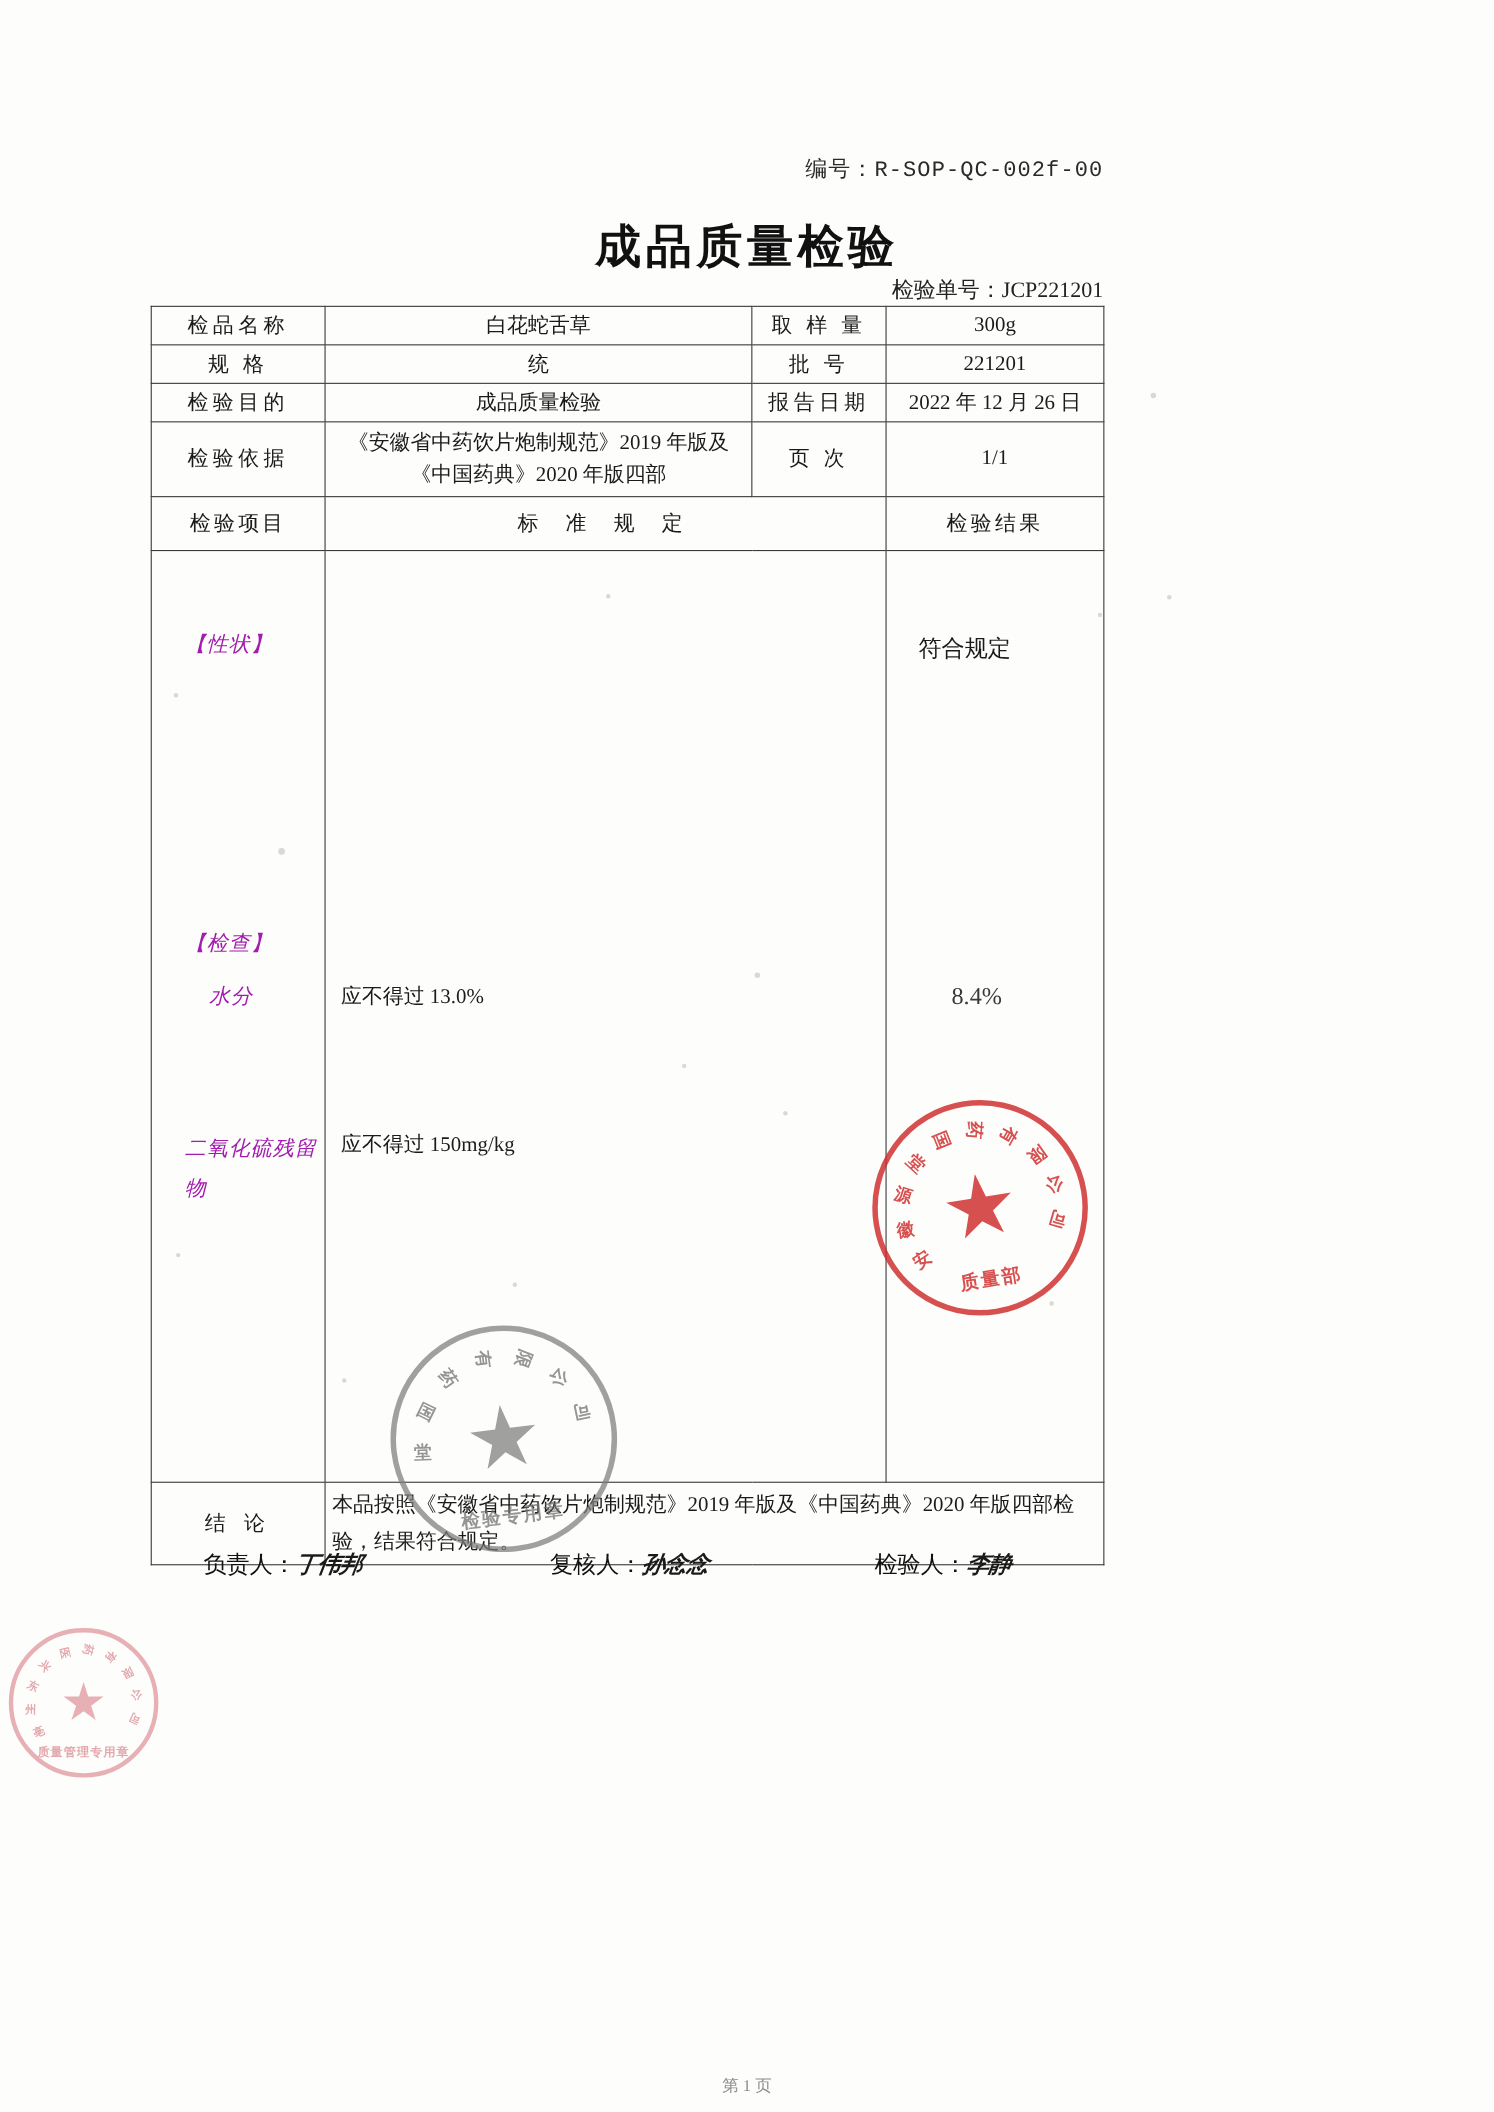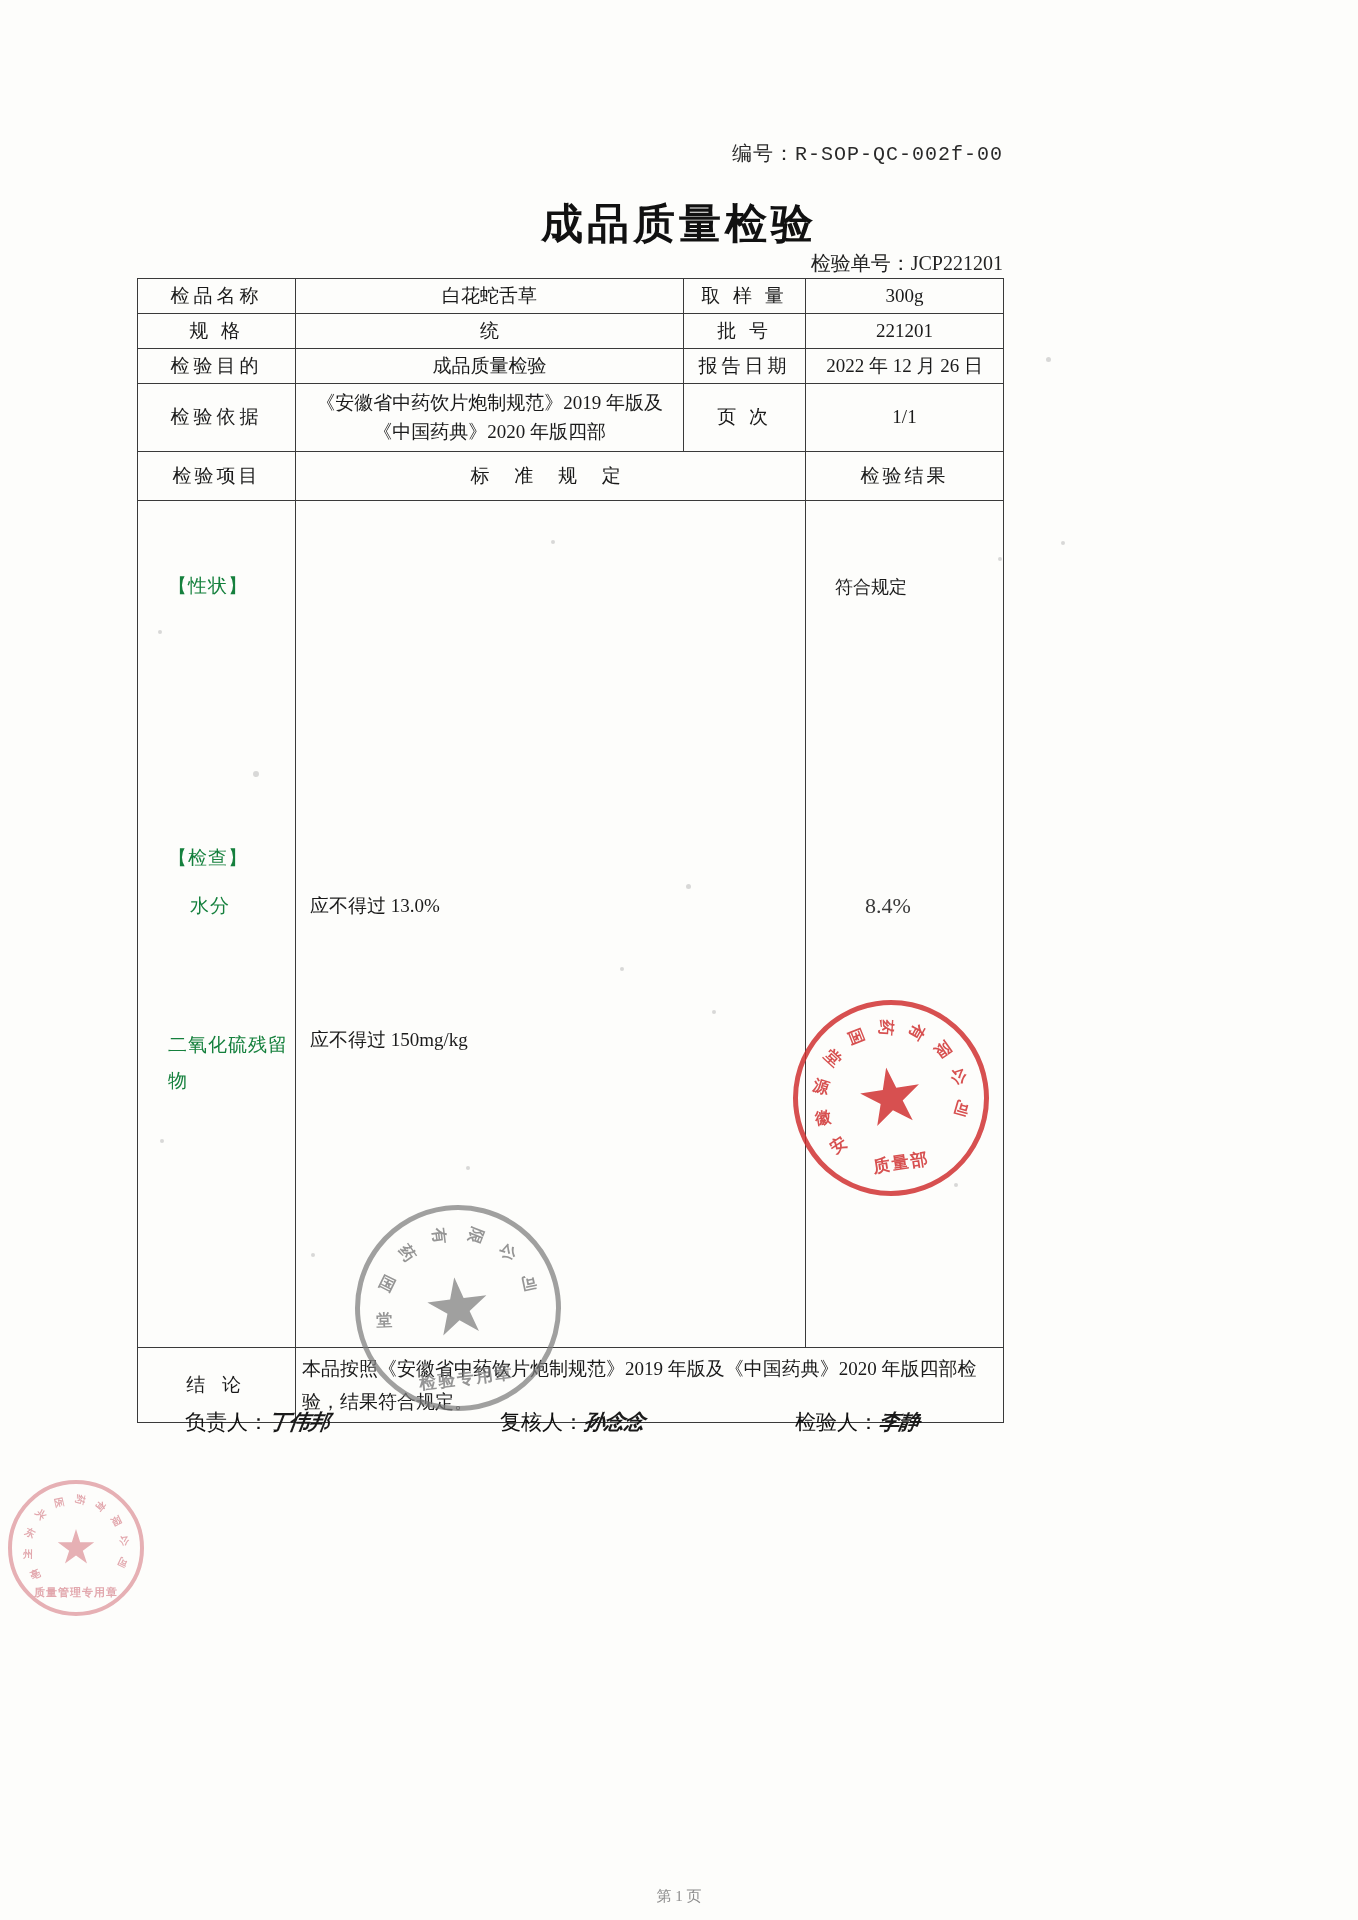--- a/index.html
+++ b/index.html
@@ -103,41 +103,42 @@
 
   .body-cell {
     height: 838px;
     vertical-align: top;
     padding: 0;
   }
   .section-label {
     position: absolute;
     font-size: 19px;
     letter-spacing: 1px;
-    color: #15803d;
+    color: #a21caf;
+    font-style: italic;
   }
   .charLabel { left: 168px; top: 573px; }
   .examLabel { left: 168px; top: 845px; }
   .waterLabel { left: 190px; top: 893px; }
   .so2Label  { left: 168px; top: 1027px; line-height: 1.9; width: 130px; }
 
   .std-text {
     position: absolute;
     left: 310px;
     top: 568px;
     width: 500px;
     font-size: 19px;
     line-height: 2.05;
     color: #141414;
     letter-spacing: .5px;
   }
   .std-water { position: absolute; left: 310px; top: 893px; font-size: 19px; }
   .std-so2   { position: absolute; left: 310px; top: 1027px; font-size: 19px; }
 
-  .res-char  { position: absolute; left: 835px; top: 575px; font-size: 18px; }
+  .res-char  { position: absolute; left: 835px; top: 575px; font-size: 21px; }
   .res-water { position: absolute; left: 865px; top: 893px; font-size: 22px; color:#3a3a3a; }
 
   .concl-label {
     letter-spacing: 6px;
     text-align: center;
     white-space: nowrap;
   }
   .concl-text {
     font-size: 19px;
     line-height: 1.75;

